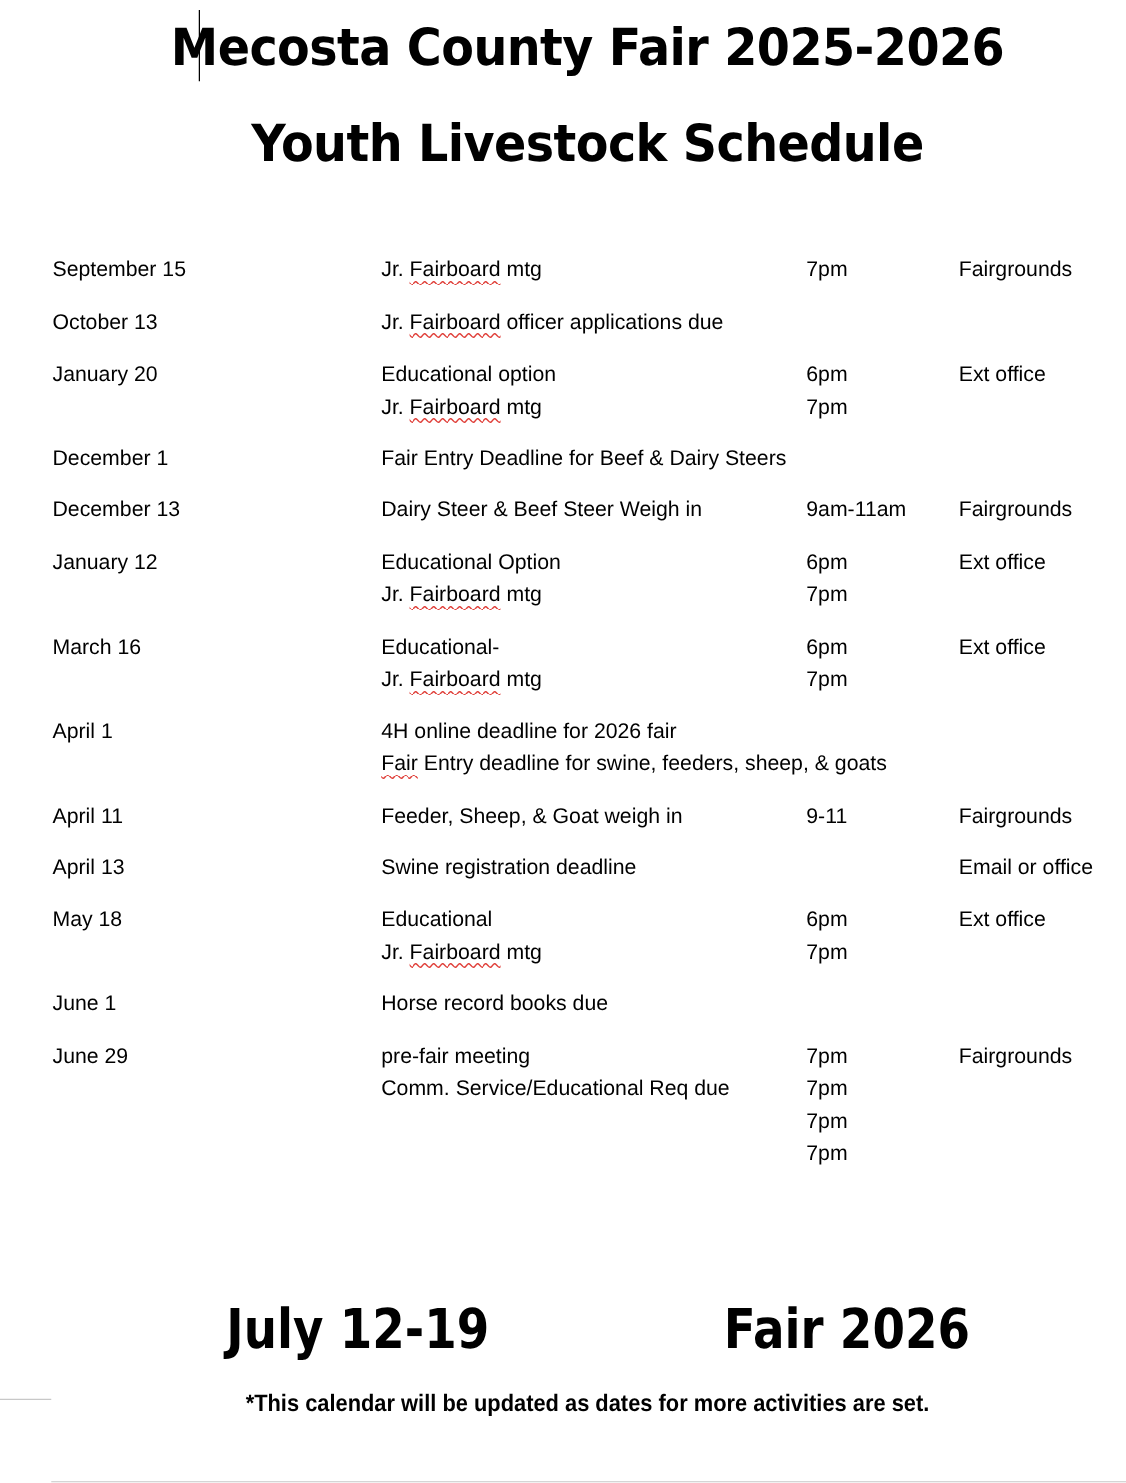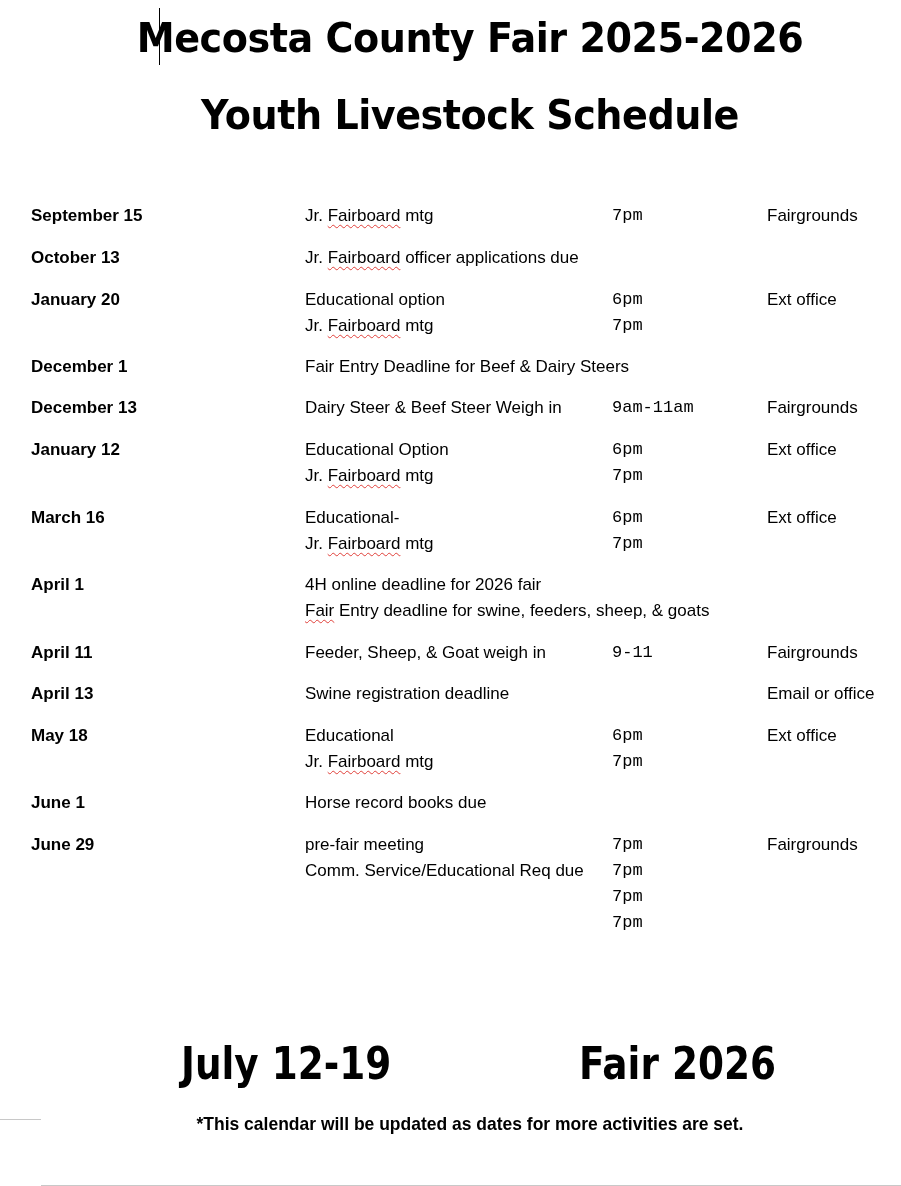--- a/index.html
+++ b/index.html
@@ -10,23 +10,23 @@
   .title {
     position: absolute; left: 0; width: 940px; text-align: center;
     font-weight: bold; font-size: 41px; letter-spacing: -0.5px;
     font-family: "DejaVu Sans", sans-serif; transform: scaleX(0.93); transform-origin: 470px 0;
   }
   #t1 { top: 14px; }
   #t2 { top: 91px; }
   .cursor { position: absolute; left: 159px; top: 8px; width: 1px; height: 57px; background: #000; }
 
   .row { position: absolute; left: 0; width: 901px; font-size: 17px; line-height: 26px; }
-  .date { position: absolute; left: 31px; font-weight: bold; }
+  .date { position: absolute; left: 42px; font-weight: normal; }
   .desc { position: absolute; left: 305px; white-space: nowrap; }
-  .time { position: absolute; left: 612px; white-space: nowrap; font-family: Liberation Mono, monospace; }
+  .time { position: absolute; left: 645px; white-space: nowrap; }
   .loc  { position: absolute; left: 767px; white-space: nowrap; text-align: right; }
   .sub  { display: block; height: 26px; }
   .squig {
     text-decoration: underline wavy #e0403a; text-decoration-thickness: 1px;
     text-underline-offset: 3px;
     text-align: right;
   }
 
   .big {
     position: absolute; top: 1038px; font-weight: bold; font-size: 44px;

